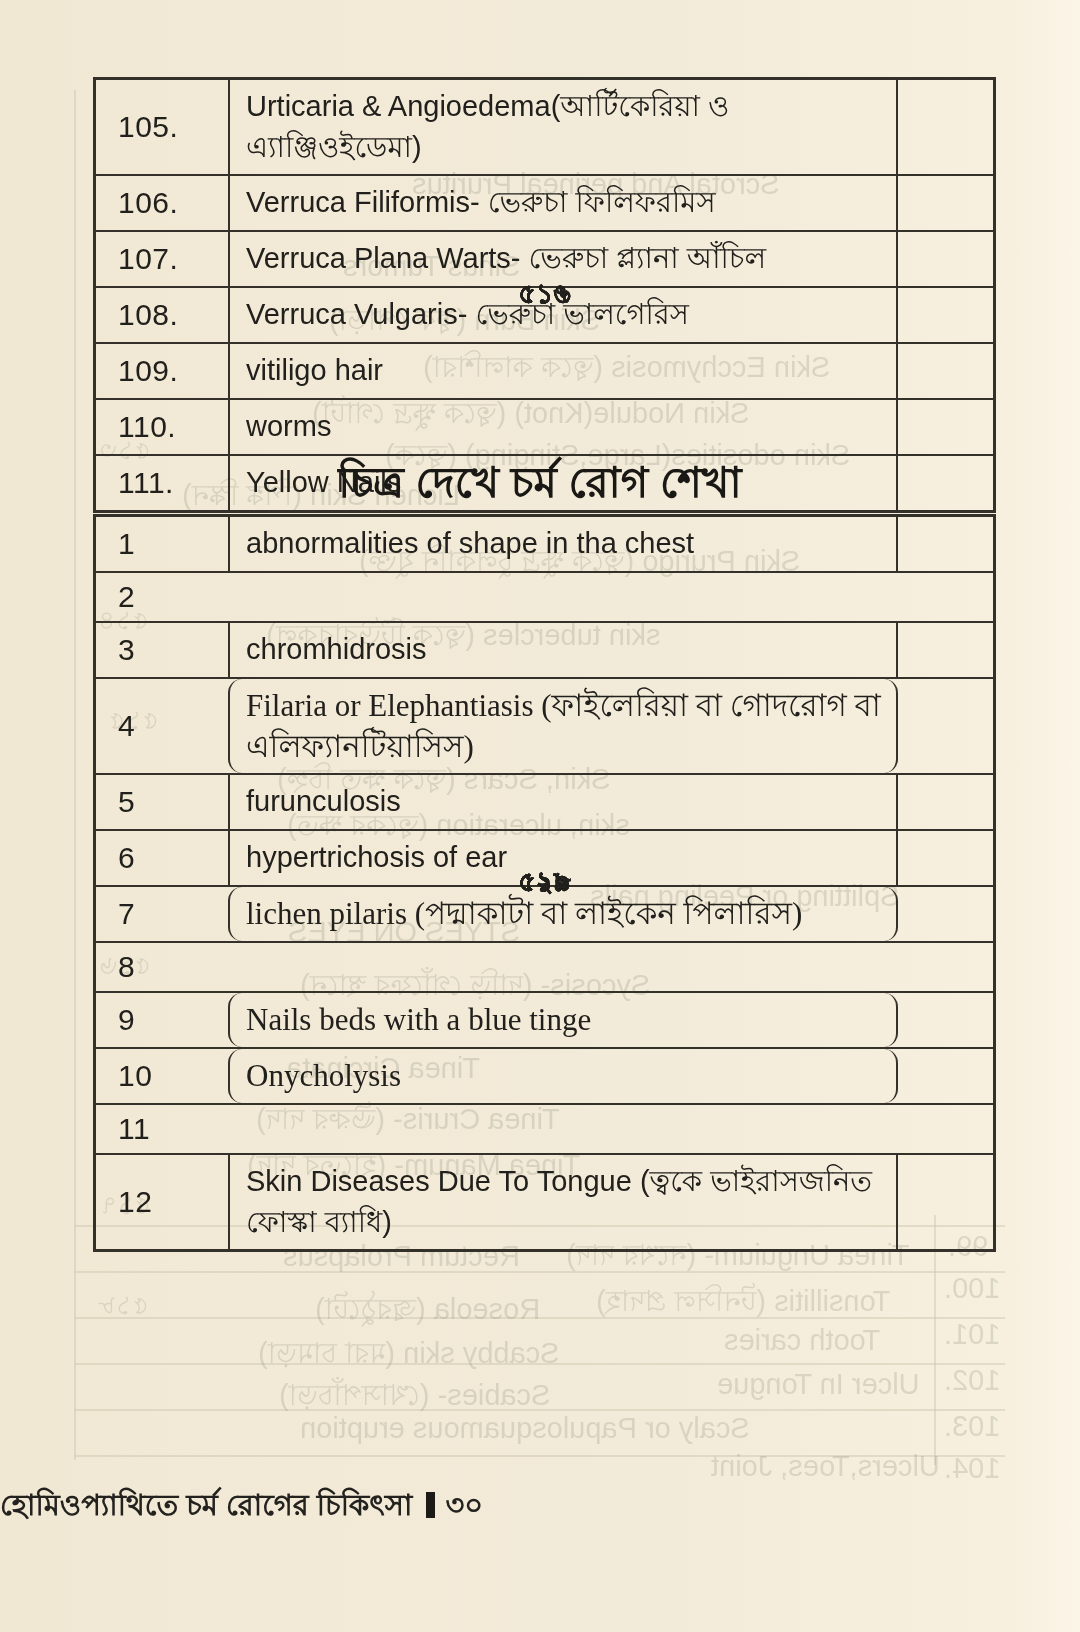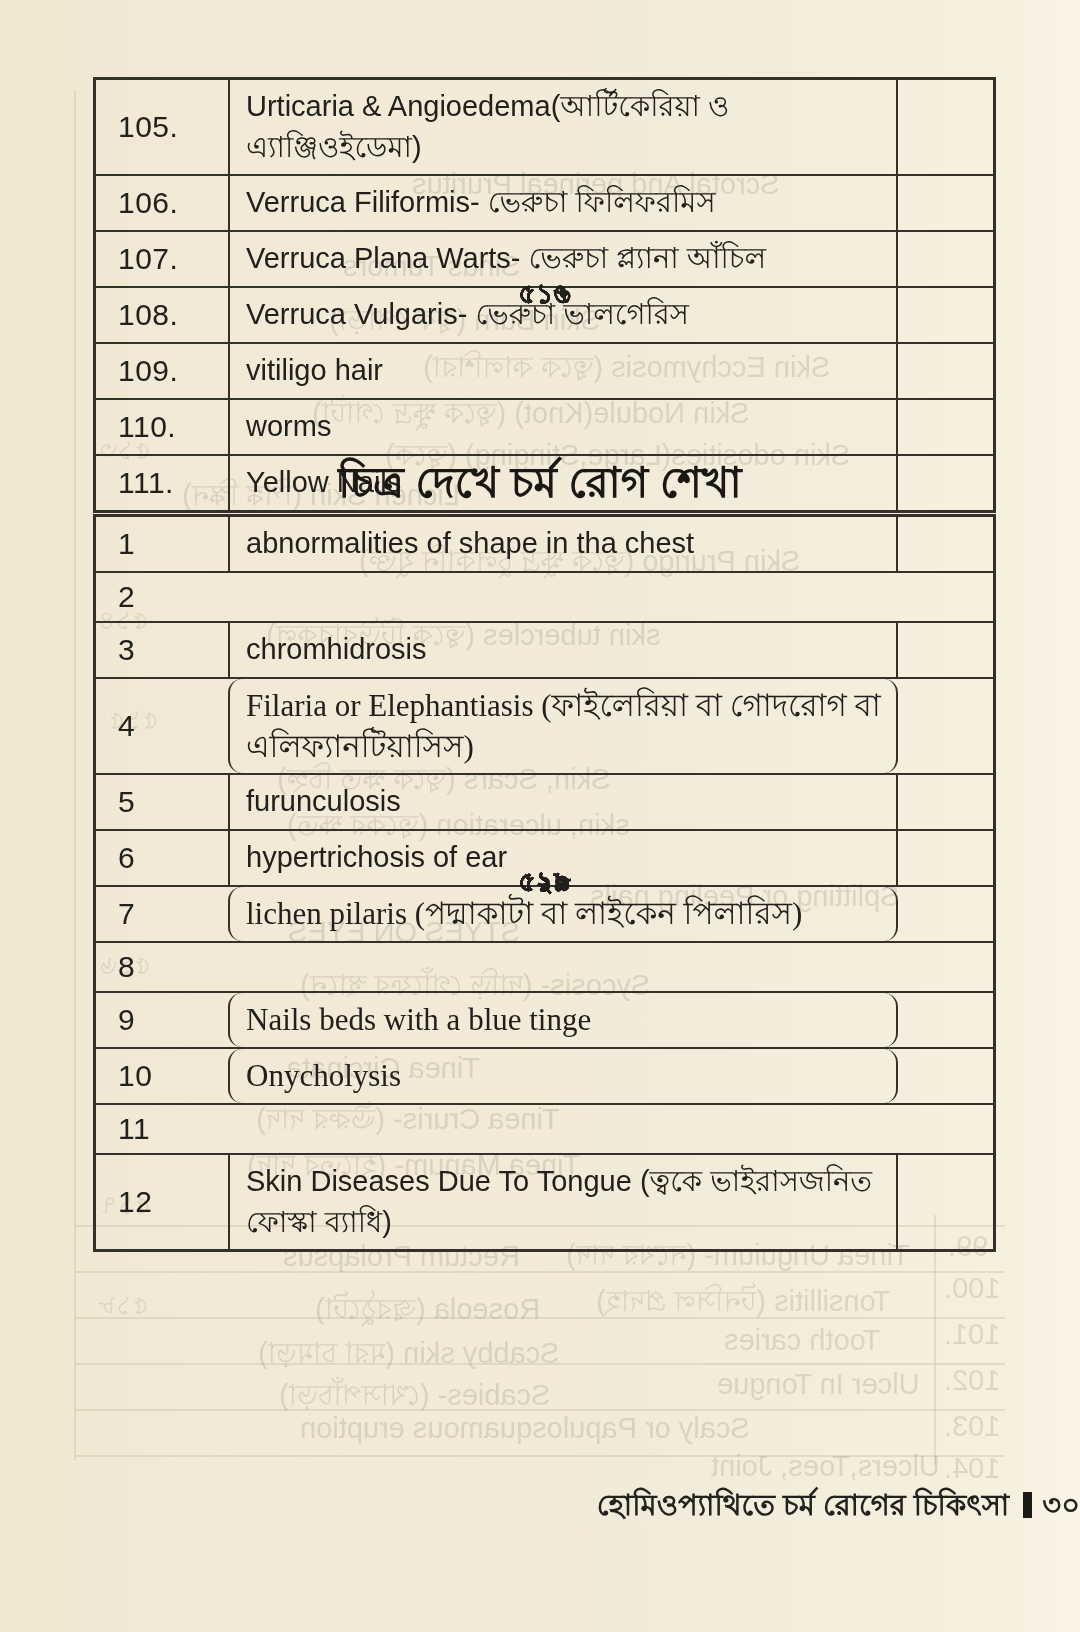--- a/index.html
+++ b/index.html
@@ -33,21 +33,21 @@
     padding-left:16px;display:block;padding-top:6px;padding-bottom:6px;margin-left:20px;
   }
   .td.page{justify-content:center;font-size:27px;font-weight:600;}
   .tr.serif .td.title{font-family:Liberation Serif, serif;font-size:31px;border-radius:14px;}
   
   .section-heading{
     position:absolute;left:0;width:100%;text-align:center;
     font-weight:bold;font-size:42px;color:#191815;
   }
   .footer{
-    position:absolute;left:0;width:100%;text-align:right;font-size:29px;color:#23221f;
+    position:absolute;left:0;width:100%;text-align:left;font-size:29px;color:#23221f;
     font-weight:600;
   }
   .footer .bar{
     display:inline-block;width:9px;height:26px;background:#1c1b18;
     vertical-align:-3px;margin:0 10px 0 14px;overflow:hidden;color:transparent;
   }
 </style>
 </head>
 <body>
 

